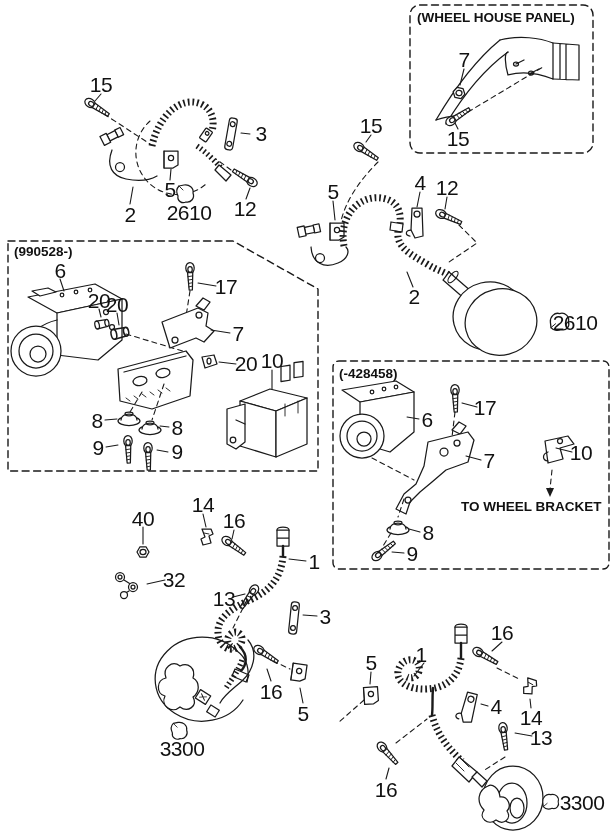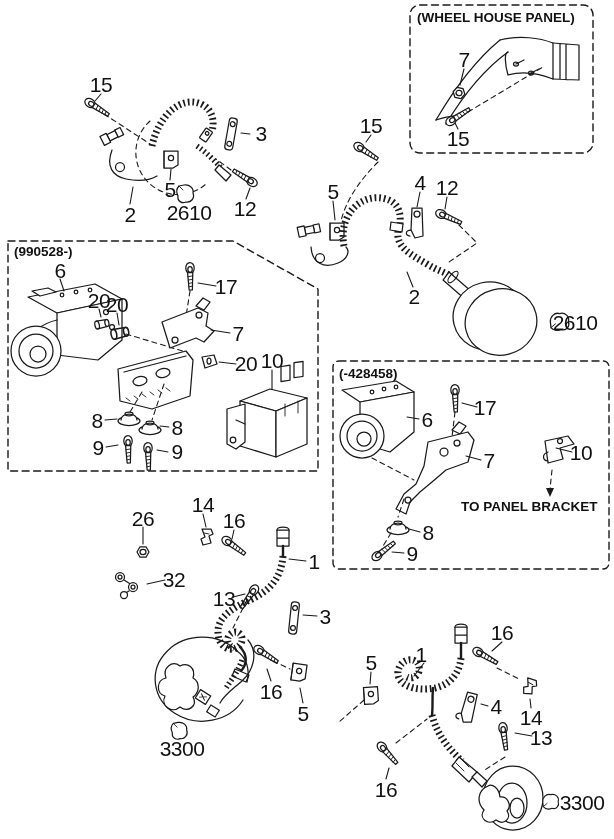--- a/index.html
+++ b/index.html
@@ -302,21 +302,21 @@
       <path d="M488,786 C478,790 476,802 484,810 C478,818 488,826 496,820 C504,826 512,818 507,811 C512,806 508,796 500,797 C499,788 492,783 488,786 Z" class="wf"></path>
     </g>
     <use href="#grommet" transform="translate(551,801) rotate(-85) scale(0.9)"></use>
     <path class="lead" d="M371,672 L370,684 M424,663 L414,676 M502,642 L492,651 M488,706 L481,704 M531,708 L530,699 M532,736 L515,733 M386,779 L389,768"></path>
   </g>
 </svg>
 
 <div class="title" style="left:417px;top:10px">(WHEEL HOUSE PANEL)</div>
 <div class="title" style="left:14px;top:244px">(990528-)</div>
 <div class="title" style="left:339px;top:366px">(-428458)</div>
-<div class="note" style="left:461px;top:500px">TO PANEL BRACKET</div>
+<div class="note" style="left:461px;top:500px">TO WHEEL BRACKET</div>
 
 <div class="lbl" style="left:101px;top:84px">15</div>
 <div class="lbl" style="left:261px;top:133px">3</div>
 <div class="lbl" style="left:170px;top:189px">5</div>
 <div class="lbl" style="left:130px;top:214px">2</div>
 <div class="lbl" style="left:189px;top:212px">2610</div>
 <div class="lbl" style="left:245px;top:208px">12</div>
 <div class="lbl" style="left:464px;top:59px">7</div>
 <div class="lbl" style="left:458px;top:138px">15</div>
 <div class="lbl" style="left:371px;top:125px">15</div>
@@ -335,21 +335,21 @@
 <div class="lbl" style="left:97px;top:420px">8</div>
 <div class="lbl" style="left:177px;top:427px">8</div>
 <div class="lbl" style="left:98px;top:447px">9</div>
 <div class="lbl" style="left:177px;top:451px">9</div>
 <div class="lbl" style="left:427px;top:419px">6</div>
 <div class="lbl" style="left:485px;top:407px">17</div>
 <div class="lbl" style="left:489px;top:460px">7</div>
 <div class="lbl" style="left:581px;top:452px">10</div>
 <div class="lbl" style="left:428px;top:532px">8</div>
 <div class="lbl" style="left:412px;top:553px">9</div>
-<div class="lbl" style="left:143px;top:518px">26</div>
+<div class="lbl" style="left:143px;top:518px">40</div>
 <div class="lbl" style="left:203px;top:504px">14</div>
 <div class="lbl" style="left:234px;top:520px">16</div>
 <div class="lbl" style="left:174px;top:579px">32</div>
 <div class="lbl" style="left:224px;top:598px">13</div>
 <div class="lbl" style="left:314px;top:561px">1</div>
 <div class="lbl" style="left:325px;top:616px">3</div>
 <div class="lbl" style="left:271px;top:691px">16</div>
 <div class="lbl" style="left:303px;top:713px">5</div>
 <div class="lbl" style="left:182px;top:748px">3300</div>
 <div class="lbl" style="left:371px;top:662px">5</div>

